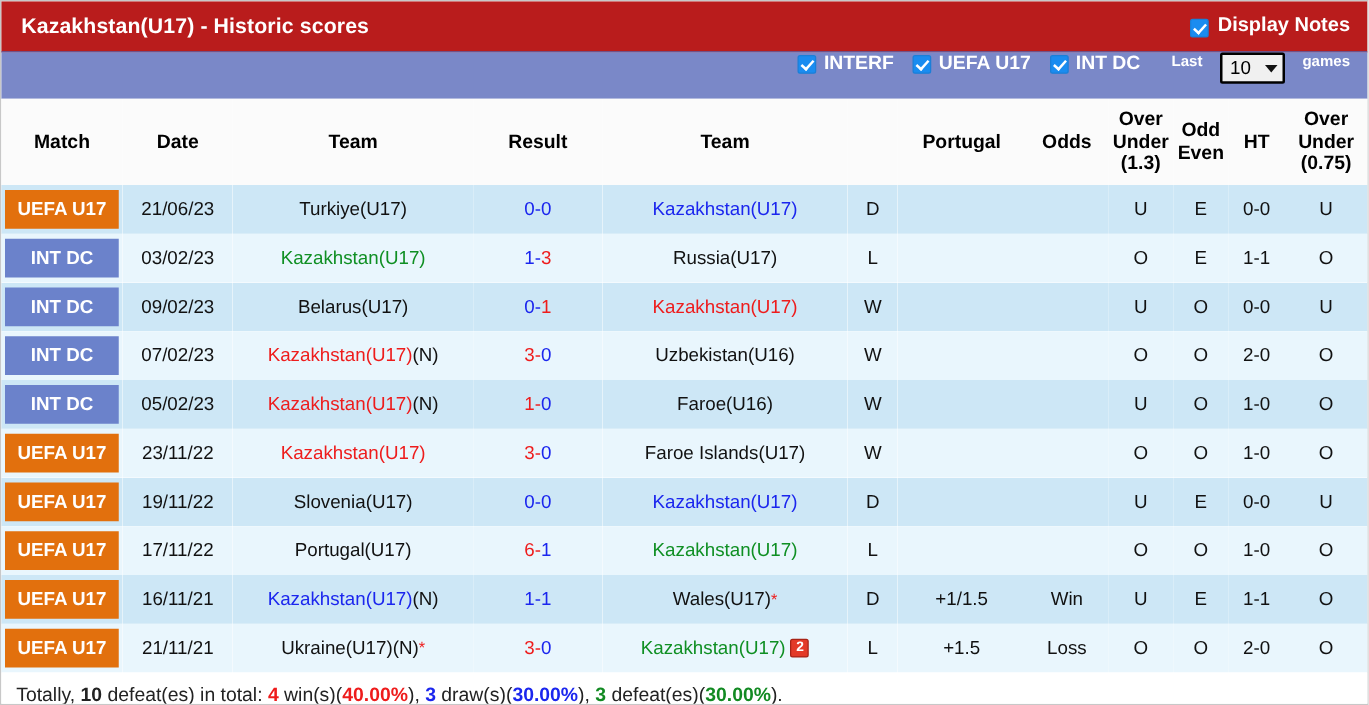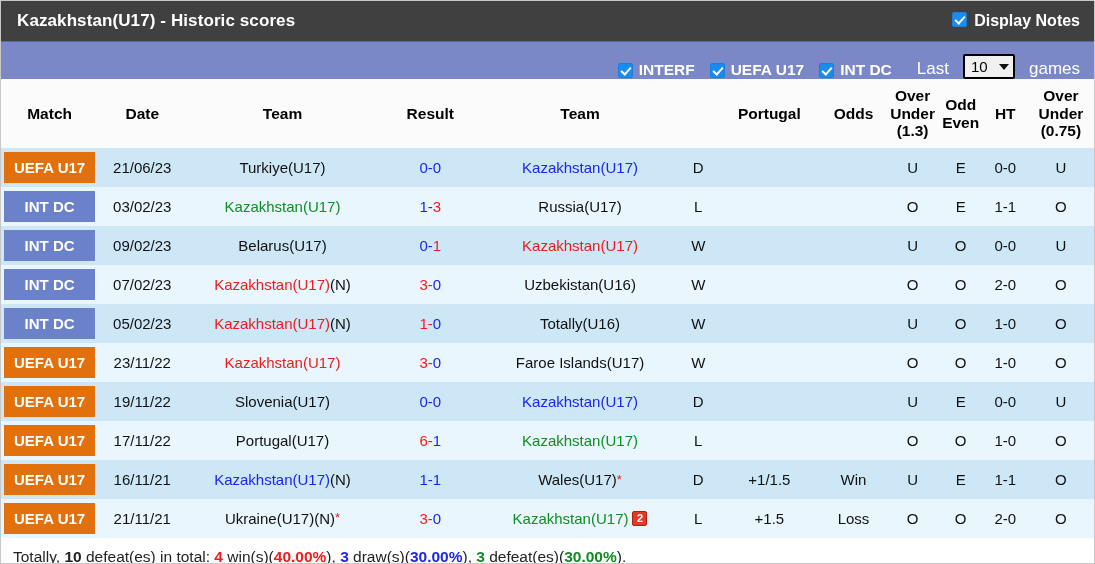--- a/index.html
+++ b/index.html
@@ -11,72 +11,72 @@
   #app {
     width: 1095px; height: 564px;
     background: #ffffff;
     position: relative;
     overflow: hidden;
     border: 1px solid #c8c8c8;
   }
 
   
   .title-bar {
-    background: #404040;
+    background: #b91c1c;
     height: 41px;
     display: flex;
     align-items: center;
     justify-content: space-between;
     padding: 0 14px 0 16px;
     border-bottom: 1px solid #5766b0;
   }
   .title-text {
     color: #ffffff;
     font-size: 17px;
     font-weight: bold;
     letter-spacing: .1px;
     white-space: nowrap;
   }
   .notes-group {
     display: flex;
-    align-items: flex-start;
+    align-items: flex-end;
     gap: 7px;
   }
   .notes-label {
     color: #ffffff;
     font-size: 16px;
     font-weight: bold;
     white-space: nowrap;
   }
 
   .filter-bar {
     background: #7a88c8;
     height: 37px;
     display: flex;
-    align-items: flex-end;
+    align-items: flex-start;
     justify-content: flex-end;
     padding: 0 14px 0 0;
     gap: 9px;
   }
   .filter-item {
     display: flex;
     align-items: center;
     gap: 6px;
     margin-right: 6px;
   }
   .filter-item .flabel {
     color: #ffffff;
     font-size: 15.5px;
     font-weight: bold;
     white-space: nowrap;
   }
   .last-label, .games-label {
     color: #ffffff;
-    font-size: 17px;
-    font-weight: normal;
+    font-size: 12px;
+    font-weight: bold;
     white-space: nowrap;
   }
   .last-label { margin-left: 10px; }
 
   
   .cbx {
     width: 15px; height: 15px;
     background: #1a8cf0;
     border: 1px solid #1a7fd8;
     border-radius: 2px;
@@ -371,21 +371,21 @@
           <td class="c-red">O</td>
         </tr>
         <tr class="row-a">
           <td class="badge-cell">
             <span class="badge intdc">INT DC</span>
           </td>
           <td>05/02/23</td>
           <td class="t-home"><span class="c-red">Kazakhstan(U17)</span><span class="c-black">(N)</span></td>
           <td><span class="c-red">1</span><span class="c-red">-</span><span class="c-blue">0</span></td>
           <td class="t-away"><span class="away-wrap">
-              <span class="c-black">Totally(U16)</span>
+              <span class="c-black">Faroe(U16)</span>
             </span></td>
           <td class="c-red">W</td>
           <td></td>
           <td class="c-black"></td>
           <td class="c-green">U</td>
           <td class="c-green">O</td>
           <td>1-0</td>
           <td class="c-red">O</td>
         </tr>
         <tr class="row-b">

